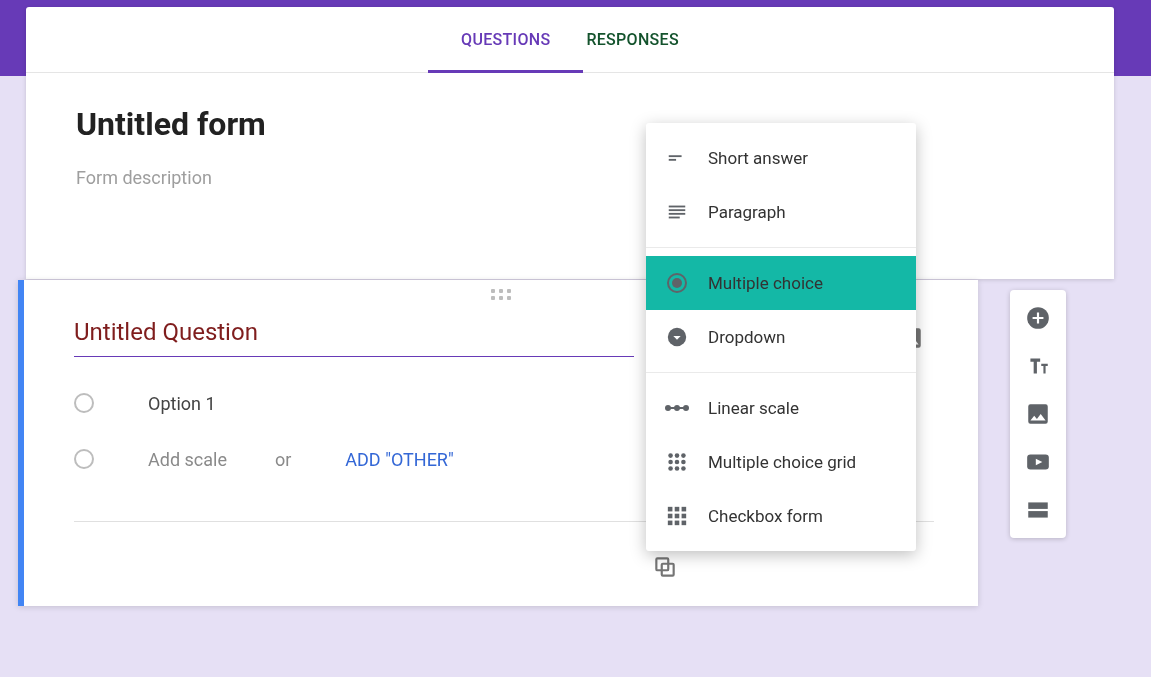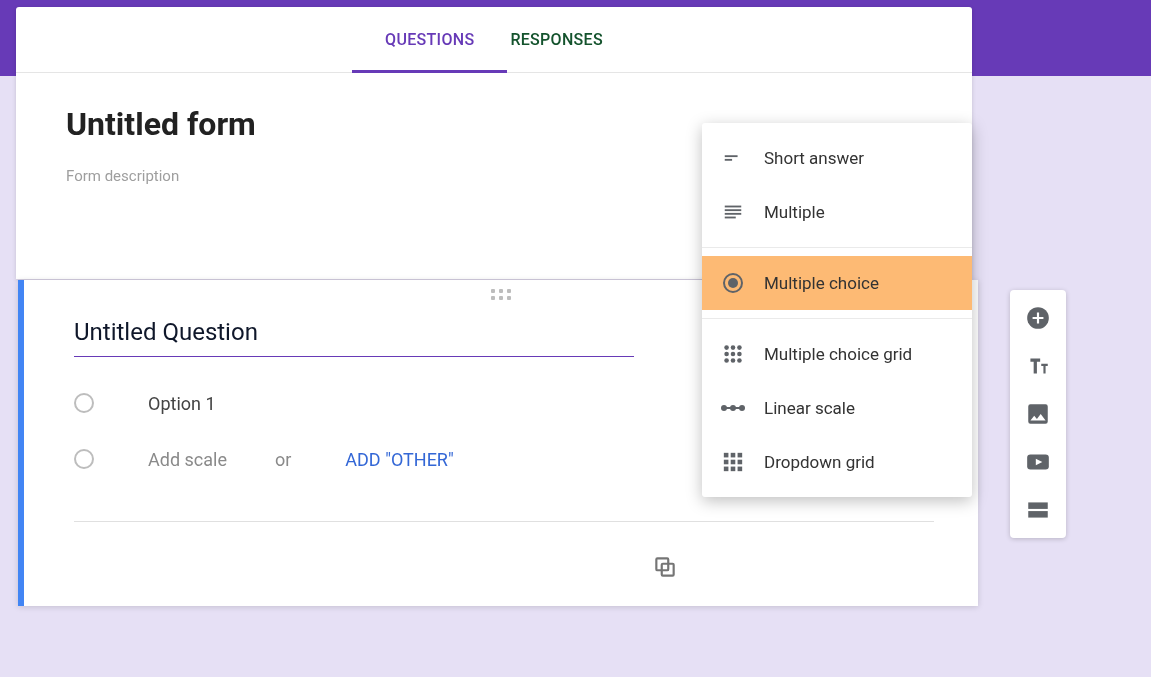--- a/index.html
+++ b/index.html
@@ -1,63 +1,63 @@
 <!DOCTYPE html>
 <html><head>
 <meta charset="utf-8">
 <style>
   * { box-sizing: border-box; margin: 0; padding: 0; }
   html, body { width: 1151px; height: 677px; overflow: hidden; font-family: Roboto, Arial, sans-serif; }
   body { background: #e6e0f5; }
   .topbar { position: absolute; left: 0; top: 0; width: 1151px; height: 76px; background: #673ab7; }
 
   .card-tabs {
-    position: absolute; left: 16px; top: 7px; width: 956px; height: 272px;
+    position: absolute; left: 26px; top: 7px; width: 1088px; height: 272px;
     background: #fff; border-radius: 3px 3px 0 0; box-shadow: 0 1px 4px rgba(0,0,0,.15);
   }
   .tabs-row { display: flex; justify-content: center; align-items: flex-end; height: 66px; border-bottom: 1px solid #e5e5e5; position: relative; }
   .tab { font-size: 16px; font-weight: 500; letter-spacing: .3px; color: #14532d; padding: 0 18px; height: 66px; display: flex; align-items: center; cursor: pointer; }
   .tab.active { color: #673ab7; position: relative; }
   .tab.active::after { content: ''; position: absolute; left: -15px; right: -15px; bottom: -1px; height: 3px; background: #673ab7; }
 
   .form-title { font-size: 32px; font-weight: 700; color: #222; padding: 32px 56px 0 50px; }
-  .form-desc { font-size: 15px; color: #9e9e9e; padding: 24px 50px 0 50px; }
+  .form-desc { font-size: 18px; color: #9e9e9e; padding: 24px 50px 0 50px; }
 
   .card-question {
     position: absolute; left: 18px; top: 280px; width: 960px; height: 326px;
     background: #fff; box-shadow: 0 1px 6px rgba(0,0,0,.15);
     border-left: 6px solid #4285f4;
   }
   .drag-handle { width: 100%; height: 28px; display: flex; justify-content: center; align-items: center; cursor: move; color: #bdbdbd; }
   .dots { display: grid; grid-template-columns: repeat(3, 4px); grid-template-rows: repeat(2, 4px); gap: 3px 4px; }
   .dots span { width: 4px; height: 4px; background: #bdbdbd; border-radius: 1px; }
 
   .q-row { display: flex; align-items: center; padding: 10px 44px 0 50px; }
-  .q-title { font-size: 24px; color: #0f172a; flex: 0 0 auto; border-bottom: 1px solid #673ab7; padding-bottom: 10px; width: 560px; }
+  .q-title { font-size: 24px; color: #7f1d1d; flex: 0 0 auto; border-bottom: 1px solid #673ab7; padding-bottom: 10px; width: 560px; }
   .img-icon-slot { margin-left: auto; color: #757575; padding: 0 10px; }
 
   .options { padding: 18px 44px 0 50px; }
   .opt-row { display: flex; align-items: center; height: 56px; font-size: 18px; color: #444; gap: 36px; }
   .radio-empty { width: 20px; height: 20px; border: 2px solid #bdbdbd; border-radius: 50%; margin-right: 18px; flex: 0 0 auto; }
   .add-other { color: #3367d6; margin-left: 6px; }
   .or-txt { color: #8a8a8a; margin: 0 12px; }
 
   .footer-divider { position: absolute; left: 50px; right: 44px; bottom: 84px; height: 1px; background: #e0e0e0; }
   .footer-actions { position: absolute; right: 300px; bottom: 26px; display: flex; align-items: center; color: #757575; }
 
   .dropdown {
-    position: absolute; left: 702px; top: 123px; width: 270px; background: #fff;
+    position: absolute; left: 646px; top: 123px; width: 270px; background: #fff;
     box-shadow: 0 4px 16px rgba(0,0,0,.25); border-radius: 3px; z-index: 50;
     max-height: 554px; overflow: hidden;
   }
   .dd-group { border-bottom: 1px solid #eaeaea; padding: 8px 0; }
   .dd-group:last-child { border-bottom: none; }
   .dd-item { display: flex; align-items: center; height: 54px; padding: 0 18px; font-size: 17px; color: #333; cursor: pointer; }
   .dd-item .ic { width: 26px; height: 26px; margin-right: 18px; color: #5f6368; display: flex; align-items: center; justify-content: center; flex: 0 0 26px; }
-  .dd-item.selected { background: #fdba74; }
+  .dd-item.selected { background: #14b8a6; }
 
   .side-toolbar {
     position: absolute; left: 1010px; top: 290px; width: 56px; background: #fff;
     border-radius: 4px; box-shadow: 0 1px 5px rgba(0,0,0,.2); padding: 6px 0;
     display: flex; flex-direction: column; align-items: center; gap: 4px; z-index: 40;
   }
   .side-btn { width: 44px; height: 44px; display: flex; align-items: center; justify-content: center; color: #5f6368; cursor: pointer; border-radius: 4px; }
 
   svg { display: block; }
 </style>
@@ -130,77 +130,86 @@
     </div>
     <div class="dd-item">
       <span class="ic">
         <svg width="22" height="22" viewBox="0 0 24 24" fill="#5f6368">
             <rect x="3" y="5" width="18" height="2"></rect>
             <rect x="3" y="9" width="18" height="2"></rect>
             <rect x="3" y="13" width="18" height="2"></rect>
             <rect x="3" y="17" width="12" height="2"></rect>
           </svg>
       </span>
-      <span>Multiple</span>
+      <span>Paragraph</span>
     </div>
   </div>
   <div class="dd-group">
     <div class="dd-item selected">
       <span class="ic">
         <svg width="24" height="24" viewBox="0 0 24 24" fill="#5f6368">
             <circle cx="12" cy="12" r="9" fill="none" stroke="#5f6368" stroke-width="2"></circle>
             <circle cx="12" cy="12" r="5"></circle>
           </svg>
       </span>
       <span>Multiple choice</span>
     </div>
+    <div class="dd-item">
+      <span class="ic">
+        <svg width="22" height="22" viewBox="0 0 24 24" fill="#5f6368">
+            <circle cx="12" cy="12" r="10"></circle>
+            <path d="M8 11l4 4 4-4" fill="#fff"></path>
+          </svg>
+      </span>
+      <span>Dropdown</span>
+    </div>
   </div>
   <div class="dd-group">
+    <div class="dd-item">
+      <span class="ic">
+        <svg width="26" height="22" viewBox="0 0 26 22" fill="#5f6368">
+            <circle cx="4" cy="11" r="3"></circle>
+            <circle cx="13" cy="11" r="3"></circle>
+            <circle cx="22" cy="11" r="3"></circle>
+            <rect x="4" y="10" width="18" height="2"></rect>
+          </svg>
+      </span>
+      <span>Linear scale</span>
+    </div>
     <div class="dd-item">
       <span class="ic">
         <svg width="22" height="22" viewBox="0 0 24 24" fill="#5f6368">
             <circle cx="5" cy="5" r="2.5"></circle>
             <circle cx="12" cy="5" r="2.5"></circle>
             <circle cx="19" cy="5" r="2.5"></circle>
             <circle cx="5" cy="12" r="2.5"></circle>
             <circle cx="12" cy="12" r="2.5"></circle>
             <circle cx="19" cy="12" r="2.5"></circle>
             <circle cx="5" cy="19" r="2.5"></circle>
             <circle cx="12" cy="19" r="2.5"></circle>
             <circle cx="19" cy="19" r="2.5"></circle>
           </svg>
       </span>
       <span>Multiple choice grid</span>
     </div>
     <div class="dd-item">
       <span class="ic">
-        <svg width="26" height="22" viewBox="0 0 26 22" fill="#5f6368">
-            <circle cx="4" cy="11" r="3"></circle>
-            <circle cx="13" cy="11" r="3"></circle>
-            <circle cx="22" cy="11" r="3"></circle>
-            <rect x="4" y="10" width="18" height="2"></rect>
-          </svg>
-      </span>
-      <span>Linear scale</span>
-    </div>
-    <div class="dd-item">
-      <span class="ic">
         <svg width="22" height="22" viewBox="0 0 24 24" fill="#5f6368">
             <rect x="2" y="2" width="5" height="5"></rect>
             <rect x="9.5" y="2" width="5" height="5"></rect>
             <rect x="17" y="2" width="5" height="5"></rect>
             <rect x="2" y="9.5" width="5" height="5"></rect>
             <rect x="9.5" y="9.5" width="5" height="5"></rect>
             <rect x="17" y="9.5" width="5" height="5"></rect>
             <rect x="2" y="17" width="5" height="5"></rect>
             <rect x="9.5" y="17" width="5" height="5"></rect>
             <rect x="17" y="17" width="5" height="5"></rect>
           </svg>
       </span>
-      <span>Dropdown grid</span>
+      <span>Checkbox form</span>
     </div>
   </div>
 </div>
 
 <div class="side-toolbar">
   <div class="side-btn" title="Add question">
     <svg width="26" height="26" viewBox="0 0 24 24" fill="#5f6368">
         <circle cx="12" cy="12" r="10"></circle>
         <path d="M11 7h2v10h-2zM7 11h10v2H7z" fill="#fff"></path>
       </svg>

